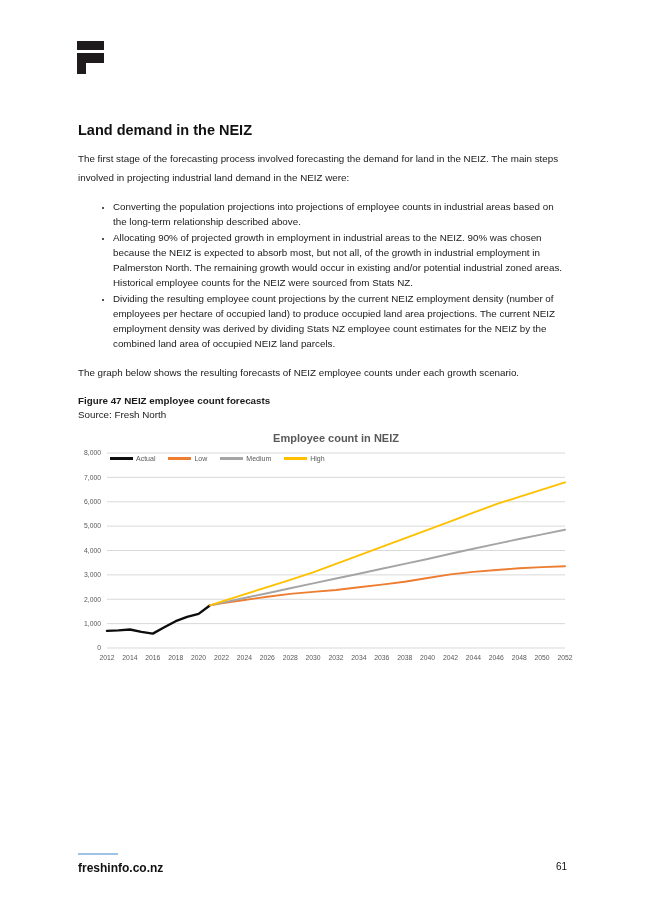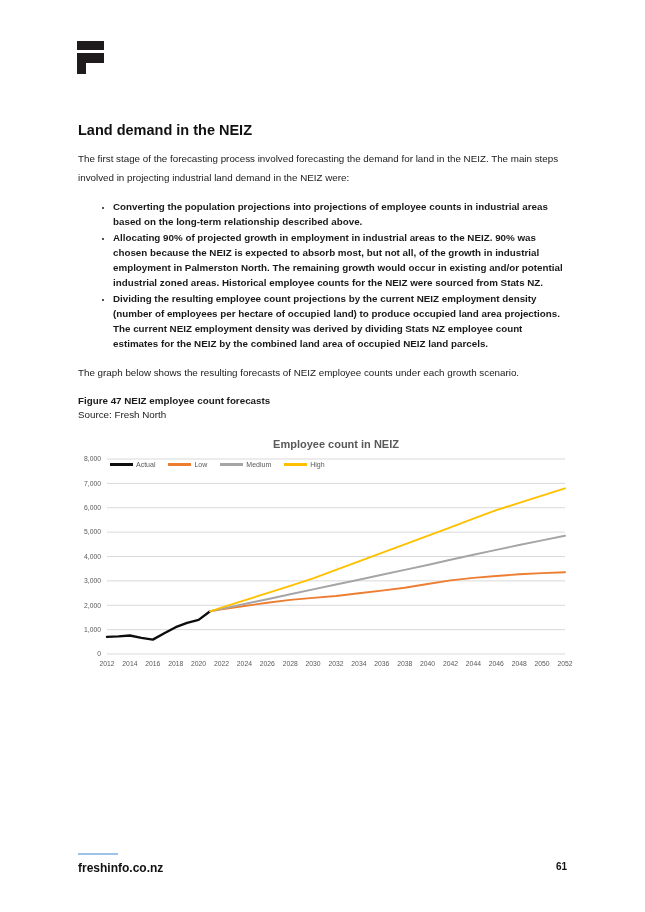--- a/index.html
+++ b/index.html
@@ -14,39 +14,39 @@
   .logo { position:absolute; left:77px; top:41px; width:28px; height:34px; }
   .logo .bar-top { position:absolute; left:0; top:0; width:27px; height:9px; background:#1f1b1c; }
   .logo .bar-mid { position:absolute; left:0; top:12px; width:27px; height:10px; background:#1f1b1c; }
   .logo .bar-leg { position:absolute; left:0; top:22px; width:9px;  height:11px; background:#1f1b1c; }
 
   
   .content { position:absolute; left:78px; top:118px; width:490px; }
   h1.page-title { font-size:14.5px; font-weight:bold; margin:4px 0 11px 0; color:#111; }
   p.body-text { font-size:9.8px; line-height:19px; margin:0 0 12px 0; }
   ul.bullet-list { margin:0 0 12px 0; padding-left:35px; }
-  ul.bullet-list li { font-size:9.8px; line-height:15px; margin:0 0 1px 0; list-style-type:disc;font-weight:bold; }
+  ul.bullet-list li { font-size:9.8px; line-height:15px; margin:0 0 1px 0; list-style-type:disc; }
   ul.bullet-list li::marker { font-size:8px; }
   p.figure-caption { font-size:9.8px; font-weight:bold; line-height:14px; margin:2px 0 0 0; }
   p.figure-source  { font-size:9.8px; line-height:14px; margin:0 0 6px 0; }
 
   
-  .chart-box { position:relative; width:502px; height:240px; margin-top:12px; }
+  .chart-box { position:relative; width:502px; height:240px; margin-top:6px; }
   .chart-box svg { position:absolute; left:0; top:0; }
   svg text { font-family:"Liberation Sans", sans-serif; }
   .chart-title { font-size:11px; font-weight:bold; fill:#595959; text-anchor:middle; }
   .legend { position:absolute; left:32px; top:27px; display:flex; align-items:center; }
   .legend-item { display:flex; align-items:center; margin-right:13px; }
   .legend-swatch { display:inline-block; width:23px; height:2.6px; margin-right:3px; }
   .legend-label { font-size:7px; color:#595959; }
 
   
   .footer-rule { position:absolute; left:78px; top:853px; width:40px; height:2px; background:#9dc3e6; }
   .footer-site { position:absolute; left:78px; top:861px; font-size:12px; font-weight:bold; color:#111; }
-  .footer-page { position:absolute; right:78px; top:861px; font-size:10px; font-weight:bold; color:#111; }
+  .footer-page { position:absolute; right:78px; top:861px; font-size:10px; font-weight:normal; color:#111; }
 </style>
 </head>
 <body>
 
 <div class="logo">
   <div class="bar-top"></div>
   <div class="bar-mid"></div>
   <div class="bar-leg"></div>
 </div>
 

